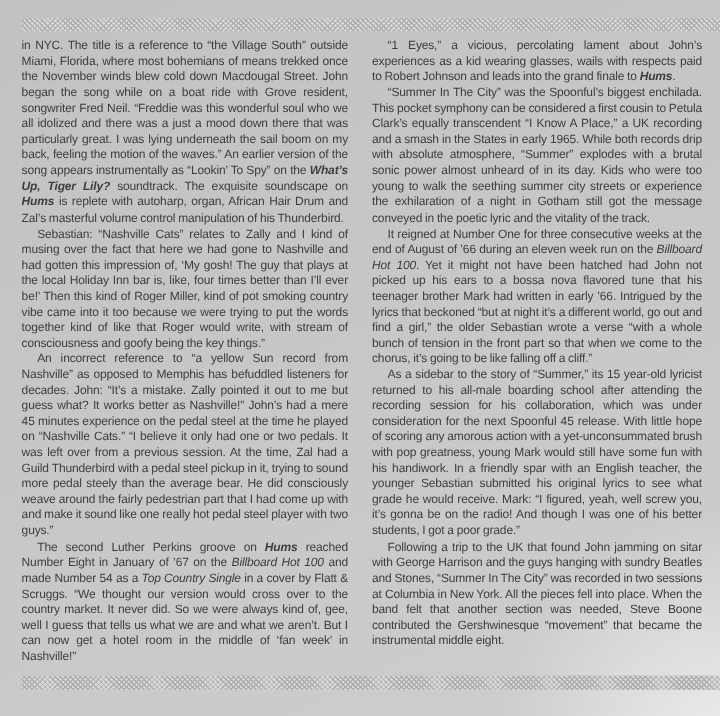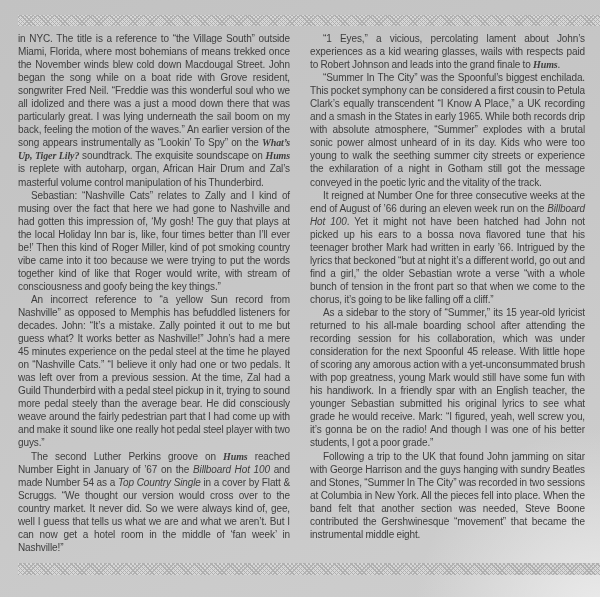--- a/index.html
+++ b/index.html
@@ -47,21 +47,21 @@
     line-height: 13.05px;
     letter-spacing: -0.12px;
     word-spacing: -0.3px;
   }
   .column-left  { width: 272px; }
   .column-right { width: 275px; }
   .para { margin: 0; }
   .para.indent { text-indent: 13px; }
   .seg-n  { font-style: normal; font-weight: normal; }
   .seg-i  { font-style: italic; }
-  .seg-bi { font-style: italic; font-weight: bold; font-family: Liberation Serif, serif; }
+  .seg-bi { font-style: italic; font-weight: bold; }
 </style>
 </head>
 <body>
 
 <div class="page">
   <div class="band band-top"></div>
   <div class="columns">
     <div class="column column-left" id="col-left">
         <p class="para"><span class="seg-n">in NYC. The title is a reference to “the Village South” outside Miami, Florida, where most bohemians of means trekked once the November winds blew cold down Macdougal Street. John began the song while on a boat ride with Grove resident, songwriter Fred Neil. “Freddie was this wonderful soul who we all idolized and there was a just a mood down there that was particularly great. I was lying underneath the sail boom on my back, feeling the motion of the waves.” An earlier version of the song appears instrumentally as “Lookin’ To Spy” on the </span><span class="seg-bi">What’s Up, Tiger Lily?</span><span class="seg-n"> soundtrack. The exquisite soundscape on </span><span class="seg-bi">Hums</span><span class="seg-n"> is replete with autoharp, organ, African Hair Drum and Zal’s masterful volume control manipulation of his Thunderbird.</span></p>
         <p class="para indent"><span class="seg-n">Sebastian: “Nashville Cats” relates to Zally and I kind of musing over the fact that here we had gone to Nashville and had gotten this impression of, ‘My gosh! The guy that plays at the local Holiday Inn bar is, like, four times better than I’ll ever be!’ Then this kind of Roger Miller, kind of pot smoking country vibe came into it too because we were trying to put the words together kind of like that Roger would write, with stream of consciousness and goofy being the key things.”</span></p>

